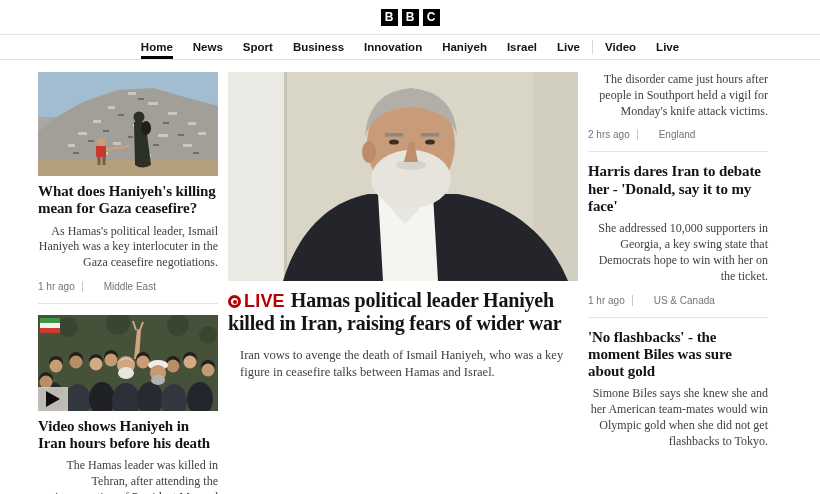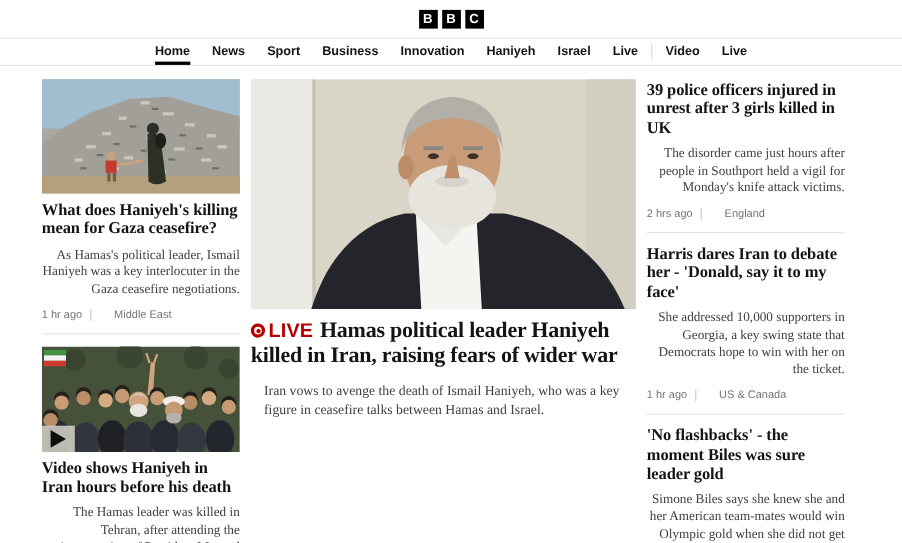--- a/index.html
+++ b/index.html
@@ -246,21 +246,20 @@
     </svg>
     <h2 class="main-headline">
       <span class="live-badge"><span class="live-icon"></span><span class="live-text">LIVE</span></span><span>Hamas political leader Haniyeh killed in Iran, raising fears of wider war</span>
     </h2>
     <p class="main-summary">Iran vows to avenge the death of Ismail Haniyeh, who was a key figure in ceasefire talks between Hamas and Israel.</p>
   </div>
 
   <div class="right">
 
     <div>
-      <h3 class="headline" style="margin-top:2px;">39 police officers injured in unrest after 3 girls killed in UK</h3>
       <p class="summary">The disorder came just hours after people in Southport held a vigil for Monday's knife attack victims.</p>
       <div class="meta">
         <span>2 hrs ago</span>
         <span class="meta-sep"></span>
         <span class="meta-section">England</span>
       </div>
     </div>
 
     <hr class="story-divider">
 
@@ -270,19 +269,19 @@
       <div class="meta">
         <span>1 hr ago</span>
         <span class="meta-sep"></span>
         <span class="meta-section">US &amp; Canada</span>
       </div>
     </div>
 
     <hr class="story-divider">
 
     <div>
-      <h3 class="headline">'No flashbacks' - the moment Biles was sure leader gold</h3>
+      <h3 class="headline">'No flashbacks' - the moment Biles was sure about gold</h3>
       <p class="summary">Simone Biles says she knew she and her American team-mates would win Olympic gold when she did not get flashbacks to Tokyo.</p>
 
     </div>
 
   </div>
 </div>
 
 </body></html>

